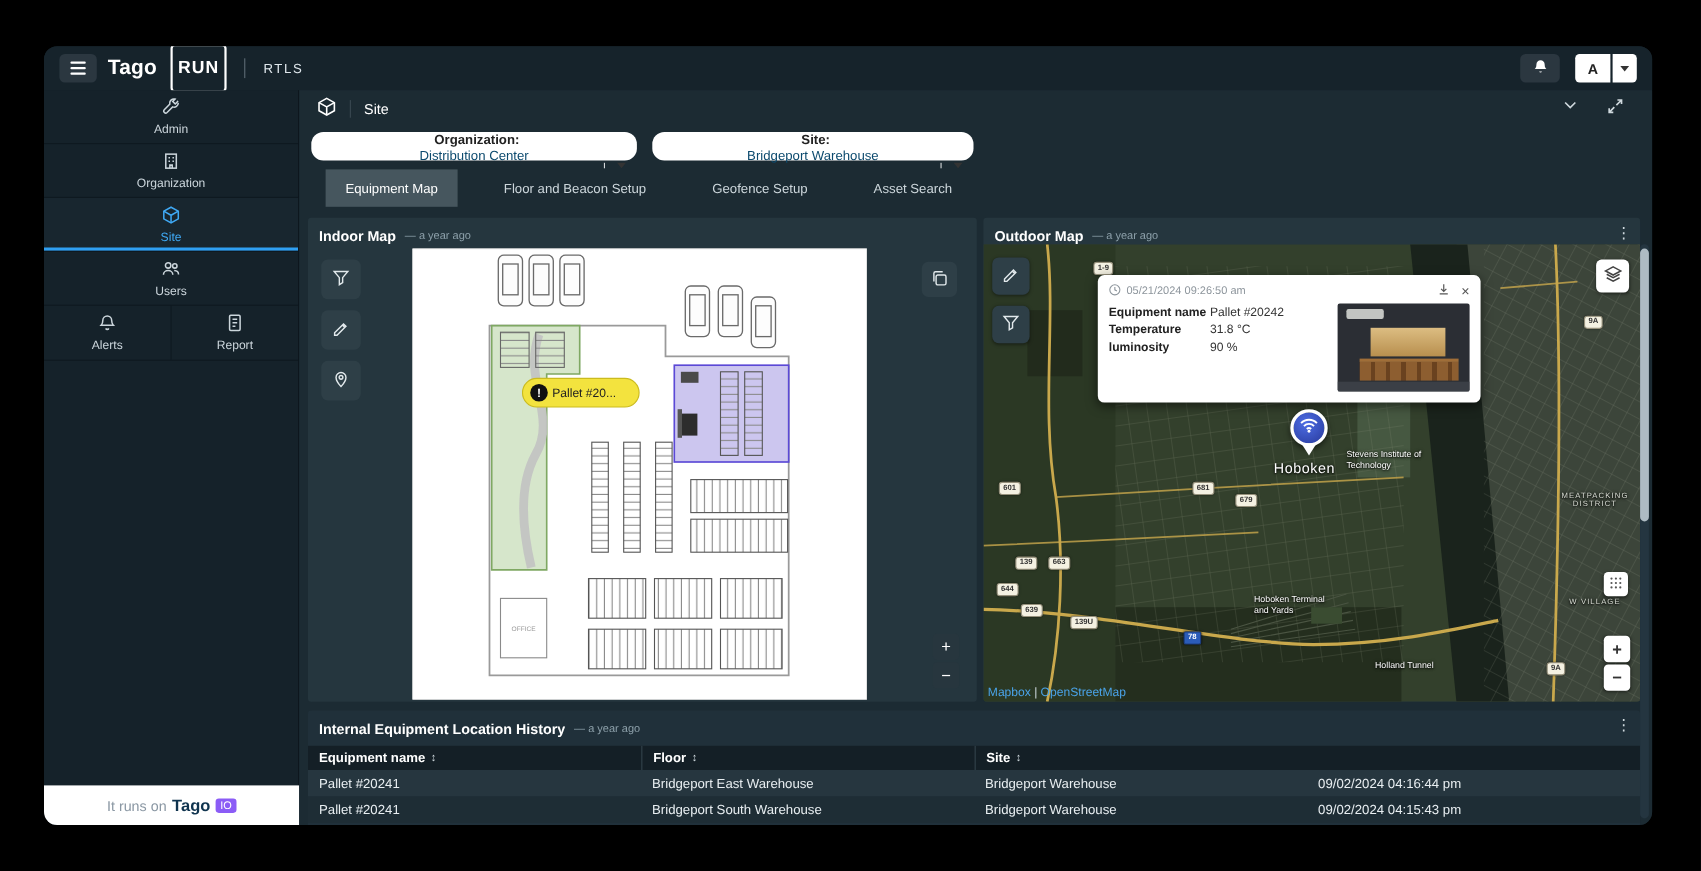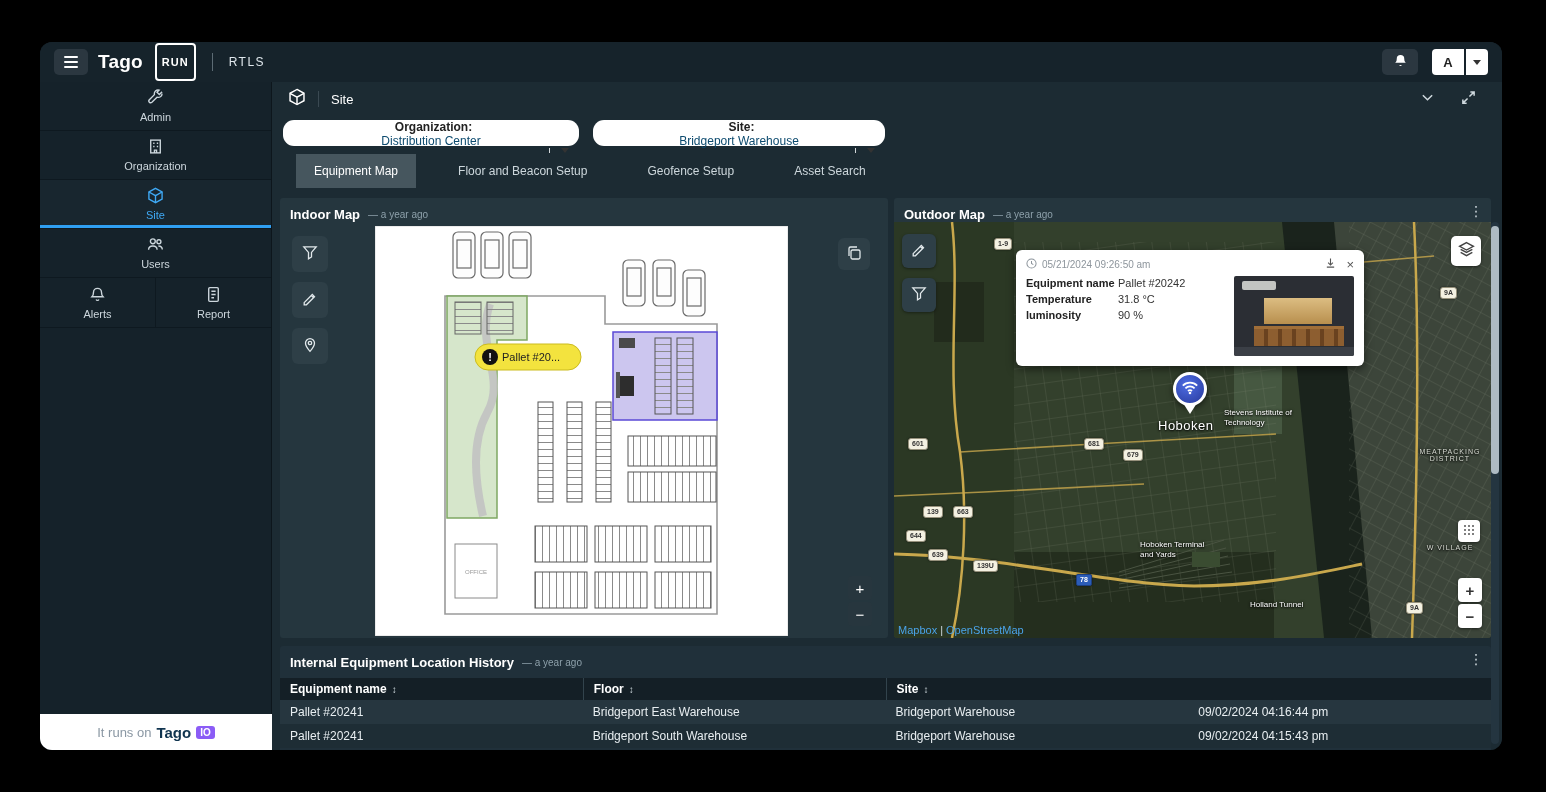--- a/index.html
+++ b/index.html
@@ -9,21 +9,21 @@
   .app { position:absolute; left:40px; top:42px; width:1462px; height:708px;
     background:#16232b; border-radius:12px; overflow:hidden; }
 
   
   .topbar { position:absolute; left:0; top:0; right:0; height:40px; display:flex;
     align-items:center; padding:0 14px; gap:10px; background:#16232b; }
   .ham { width:34px; height:26px; background:#2b3740; border-radius:5px; border:none;
     display:flex; flex-direction:column; justify-content:center; align-items:center; gap:3px; cursor:pointer; }
   .ham i { display:block; width:14px; height:2px; background:#fff; border-radius:1px; }
   .logo-tago { color:#fff; font-weight:bold; font-size:19px; letter-spacing:.2px; }
-  .logo-run { color:#fff; font-weight:bold; font-size:11px; border:2px solid #fff;
+  .logo-run { color:#fff; font-weight:bold; font-size:16px; border:2px solid #fff;
     border-radius:4px; padding:11px 5px; letter-spacing:1px; margin-left:2px; }
   .tb-div { width:1px; height:18px; background:#5c6b74; margin:0 6px; }
   .product { color:#dfe7ec; font-size:12px; letter-spacing:1.5px; font-weight:normal; }
   .tb-right { margin-left:auto; display:flex; align-items:center; gap:14px; }
   .bell-btn { width:36px; height:26px; background:#2b3740; border:none; border-radius:5px;
     display:flex; align-items:center; justify-content:center; cursor:pointer; }
   .avatar-group { display:flex; gap:2px; }
   .avatar-a { width:32px; height:26px; background:#fff; border:none; border-radius:4px 0 0 4px;
     font-weight:bold; font-size:13px; color:#222; cursor:pointer; }
   .avatar-caret { width:22px; height:26px; background:#fff; border:none; border-radius:0 4px 4px 0;
@@ -38,21 +38,21 @@
     align-items:center; justify-content:center; gap:3px; color:#ccd6dc; font-size:11px; cursor:pointer; }
   .side-item svg { stroke:currentColor; fill:none; stroke-width:1.3; }
   .side-item.active { color:#3fa9f5; box-shadow:inset 0 -3px 0 #2f9ff2; background:#18262f; }
   .side-row { display:flex; border-bottom:1px solid #0e1920; }
   .side-row .side-item { flex:1; border-bottom:none; }
   .side-row .side-item:first-child { border-right:1px solid #0e1920; }
   .side-footer { position:absolute; left:0; bottom:0; width:232px; height:36px; background:#fff;
     display:flex; align-items:center; justify-content:center; gap:5px; }
   .runs-on { color:#8a97a3; font-size:13px; }
   .tago-word { color:#10344f; font-weight:bold; font-size:15px; }
-  .tago-io { background:#8b5cf6; color:#fff; font-weight:bold; font-size:10px;
+  .tago-io { background:#8b5cf6; color:#fff; font-weight:normal; font-size:10px;
     padding:1px 4px; border-radius:3px; }
 
   
   .main { position:absolute; left:232px; top:40px; right:0; bottom:0; background:#1c2b33; overflow:hidden; }
   .widget-head { height:34px; display:flex; align-items:center; padding:0 16px; color:#fff; }
   .wh-div { width:1px; height:16px; background:#3a4952; margin:0 12px; }
   .wh-title { font-size:13px; }
   .wh-icons { margin-left:auto; display:flex; gap:26px; margin-right:10px; }
   .wh-icons svg { stroke:#cfd9de; fill:none; stroke-width:1.6; cursor:pointer; }
 
@@ -114,21 +114,21 @@
   .grid-btn { position:absolute; right:11px; bottom:96px; width:22px; height:22px; background:#fff;
     border:none; border-radius:4px; display:flex; align-items:center; justify-content:center;
     cursor:pointer; box-shadow:0 1px 3px rgba(0,0,0,.5); }
   .map-zoom { position:absolute; right:9px; bottom:10px; display:flex; flex-direction:column; gap:2px; }
   .map-zoom .zbtn { width:24px; height:24px; background:#fff; color:#333; border:none; border-radius:4px;
     font-size:15px; font-weight:bold; line-height:1; cursor:pointer; box-shadow:0 1px 3px rgba(0,0,0,.5); }
   .attribution { position:absolute; left:4px; bottom:2px; font-size:11px; color:#4aa3e8; }
   .attribution .sep { color:#cfd9de; margin:0 3px; }
   .attribution a { color:#4aa3e8; text-decoration:none; cursor:pointer; }
 
-  .popup { position:absolute; left:122px; top:28px; width:348px; height:116px; background:#fff;
+  .popup { position:absolute; left:104px; top:28px; width:348px; height:116px; background:#fff;
     border-radius:6px; box-shadow:0 3px 10px rgba(0,0,0,.55); padding:7px 10px; }
   .popup-head { display:flex; align-items:center; gap:5px; color:#8d959c; font-size:10px; }
   .popup-head svg { stroke:#8d959c; fill:none; stroke-width:1.1; }
   .ph-actions { margin-left:auto; display:flex; align-items:center; gap:10px; }
   .ph-actions svg { stroke:#555; fill:none; stroke-width:1.2; cursor:pointer; }
   .popup-close { background:none; border:none; color:#555; font-size:13px; line-height:1; cursor:pointer; }
   .popup-kv { margin-top:6px; font-size:11px; color:#222; }
   .kv-row { display:flex; margin-bottom:4px; }
   .kv-label { font-weight:bold; width:92px; }
   .kv-value { color:#333; }

